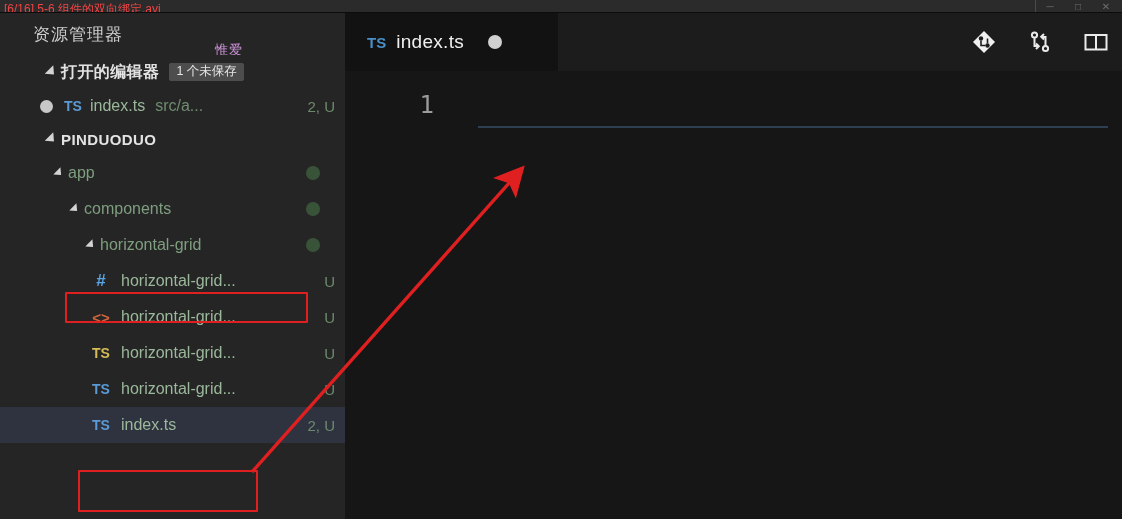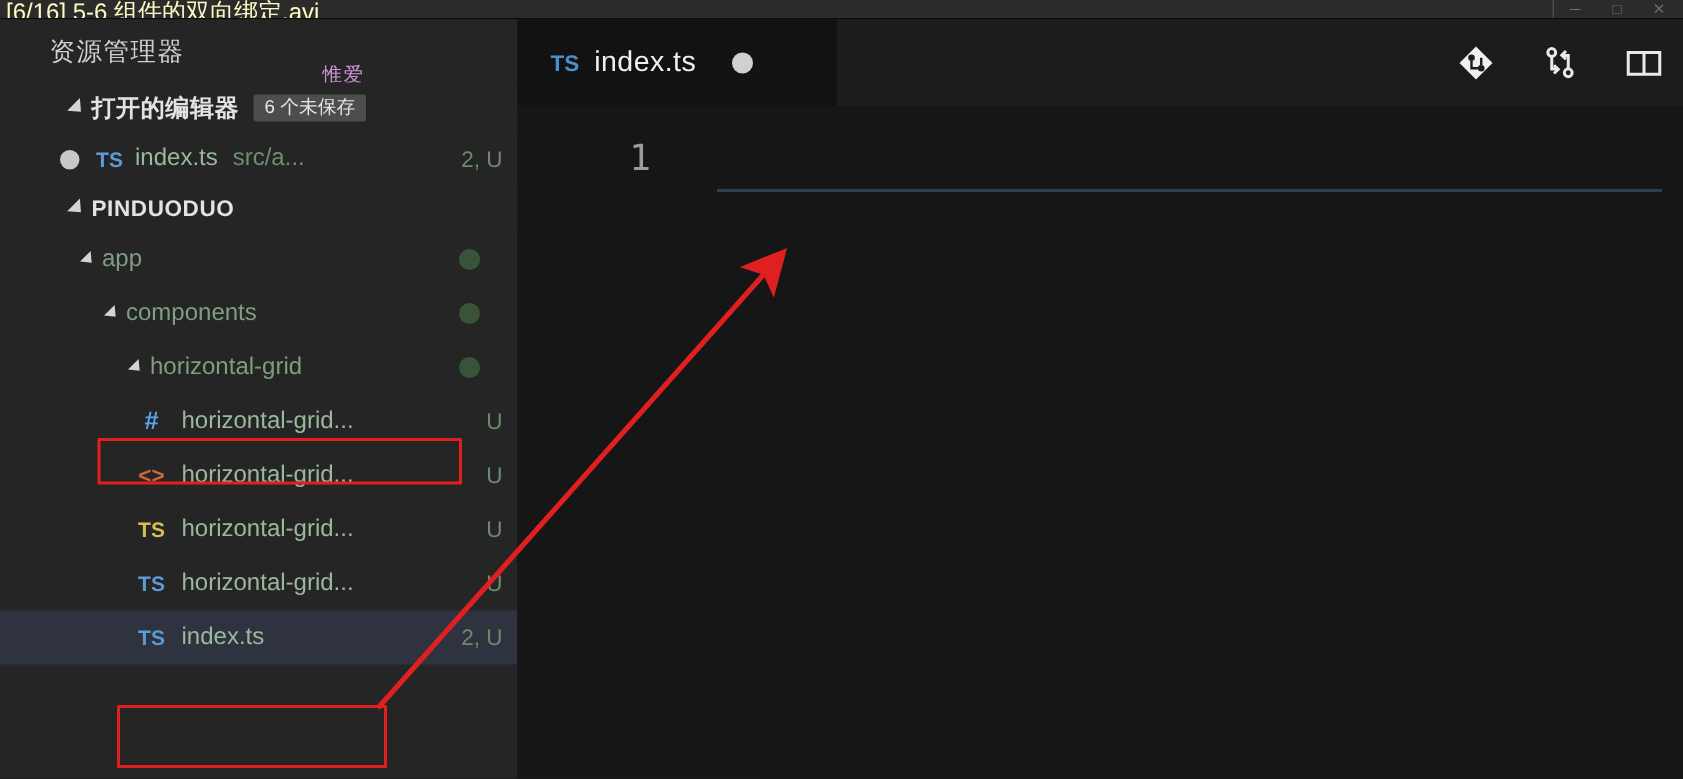--- a/index.html
+++ b/index.html
@@ -11,21 +11,21 @@
   }
   #app { position: relative; width: 1122px; height: 519px; background: #1e1e1e; }
 
   
   .titlebar {
     position: absolute; left: 0; top: 0; width: 1122px; height: 13px;
     background: #2b2b2b; border-bottom: 1px solid #0c0c0c;
     display: flex; align-items: flex-end; overflow: hidden;
   }
   .titlebar-text {
-    font-size: 16px; color: #fef9c3; white-space: nowrap;
+    font-size: 12px; color: #ef4444; white-space: nowrap;
     margin-left: 4px; line-height: 12px; position: relative; top: 3px;
   }
   .titlebar-right {
     margin-left: auto; display: flex; align-items: flex-end; height: 13px;
     padding-right: 2px;
   }
   .win-btn {
     width: 28px; height: 13px; display: flex; align-items: flex-end;
     justify-content: center; color: #6d6d6d; font-size: 10px; line-height: 11px;
   }
@@ -169,21 +169,21 @@
   <div class="sidebar">
 
     <div class="sb-header">
       <div class="sb-header-title">资源管理器</div>
       <div class="watermark">惟爱</div>
     </div>
 
     <div class="sec-row" style="height:34px;">
       <div class="tri"></div>
       <div class="sec-label cn">打开的编辑器</div>
-      <div class="badge">6 个未保存</div>
+      <div class="badge">1 个未保存</div>
     </div>
 
     <div class="row" style="height:34px;padding-left:36px;">
       <div class="dirtydot"></div>
       <div class="ficon ts">TS</div>
       <div class="name file-name" style="margin-left:4px;">index.ts</div>
       <div class="name" style="margin-left:10px;color:#6f8d6f;">src/a...</div>
       <div class="status">2, U</div>
     </div>
 

